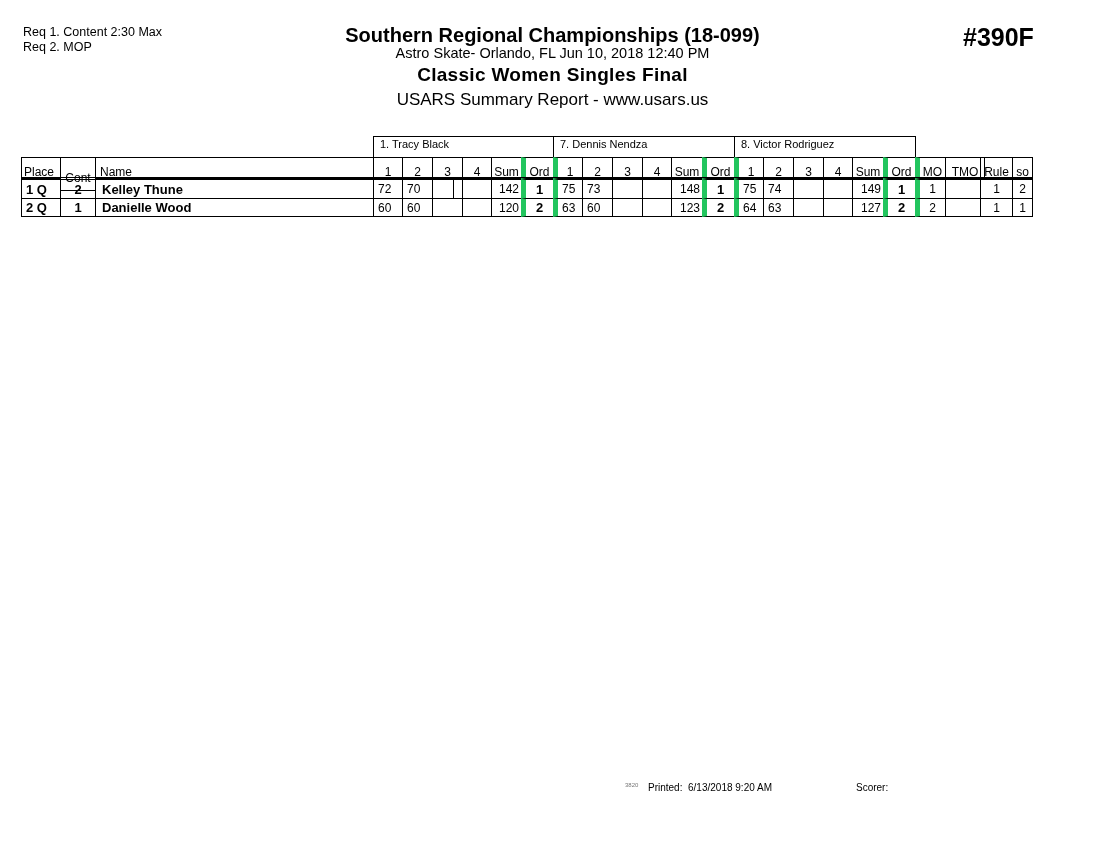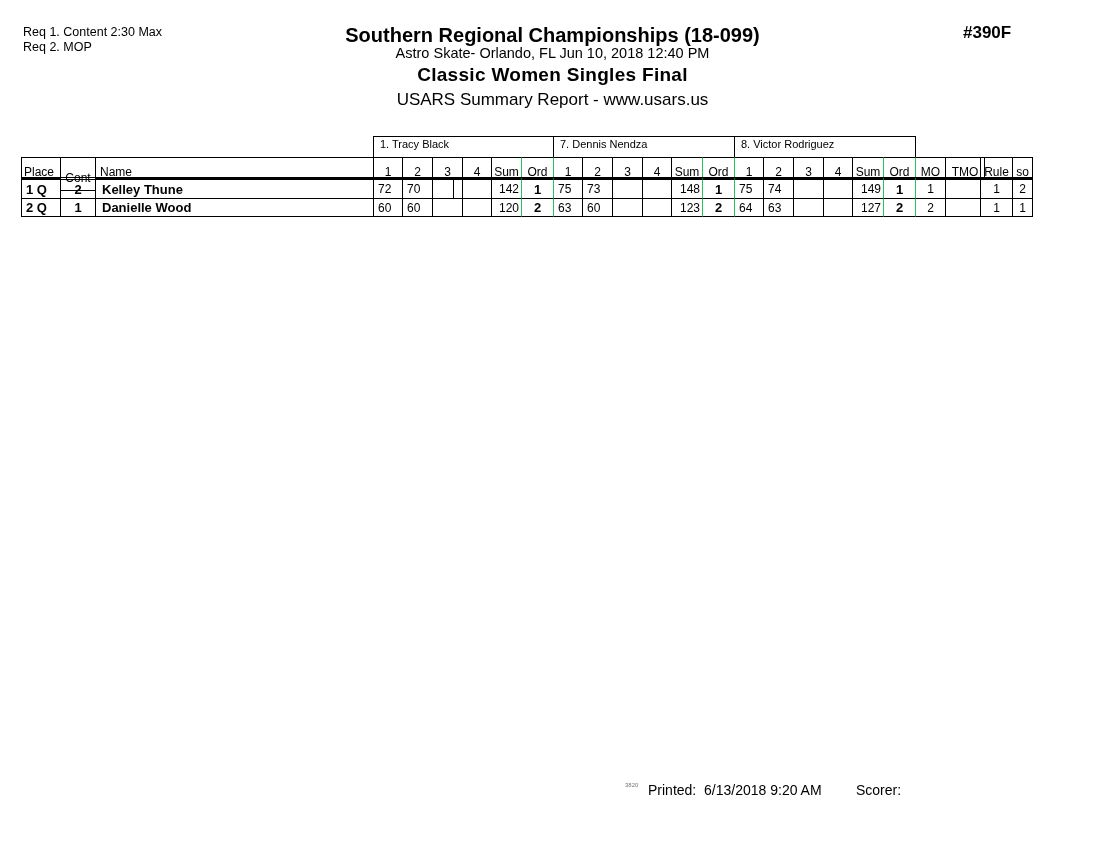--- a/index.html
+++ b/index.html
@@ -4,33 +4,33 @@
   <style>
     html, body { margin: 0; padding: 0; background: #ffffff; }
     body { width: 1100px; height: 850px; position: relative; overflow: hidden; color: #000; font-family: "Liberation Sans", sans-serif; }
     .abs { position: absolute; white-space: nowrap; }
     .reqs { left: 23px; top: 25px; font-size: 12.5px; line-height: 15px; }
     .title { left: 340px; width: 425px; text-align: center; }
     .t1 { top: 24px; font-size: 20px; font-weight: bold; }
     .t2 { top: 45px; font-size: 14.5px; }
     .t3 { top: 64px; font-size: 19px; font-weight: bold; letter-spacing: 0.3px; }
     .t4 { top: 90px; font-size: 17px; }
-    .evnum { left: 963px; top: 23px; font-size: 17px; font-weight: bold; }
+    .evnum { left: 963px; top: 23px; font-size: 25px; font-weight: bold; }
 
     
     .grid { position: absolute; left: 0; top: 0; }
     .cell { position: absolute; box-sizing: border-box; border: 1px solid #000; font-size: 12px; display: flex; align-items: center; overflow: hidden; white-space: nowrap; }
     .c { justify-content: center; }
     .r { justify-content: flex-end; padding-right: 2px; }
     .l { justify-content: flex-start; padding-left: 4px; }
     .b { font-weight: bold; font-size: 13px; }
     .judgebox { position: absolute; box-sizing: border-box; border: 1px solid #000; border-bottom: none; font-size: 11px; padding: 1px 0 0 6px; }
-    .thick { border-left: 1px solid #22c55e; }
+    .thick { border-left: 5px solid #22c55e; }
     .dbl { position: absolute; left: 21px; width: 1012px; height: 3px; border-top: 1px solid #000; border-bottom: 1px solid #000; box-sizing: border-box; }
-    .footer { top: 782px; font-size: 14px; }
+    .footer { top: 782px; font-size: 10px; }
     .tiny { left: 625px; top: 782px; font-size: 6px; color: #777; }
   </style>
 </head>
 <body>
 
 <div class="abs reqs">
   <div><span>Req  1.</span>&nbsp;<span>Content 2:30 Max</span></div>
   <div><span>Req  2.</span>&nbsp;<span>MOP</span></div>
 </div>
 

